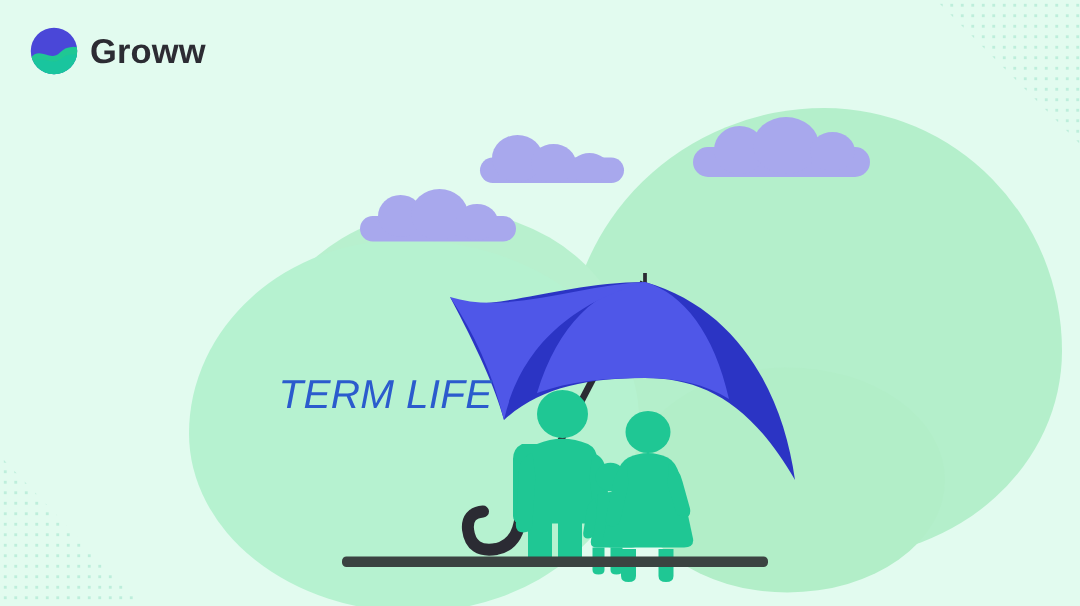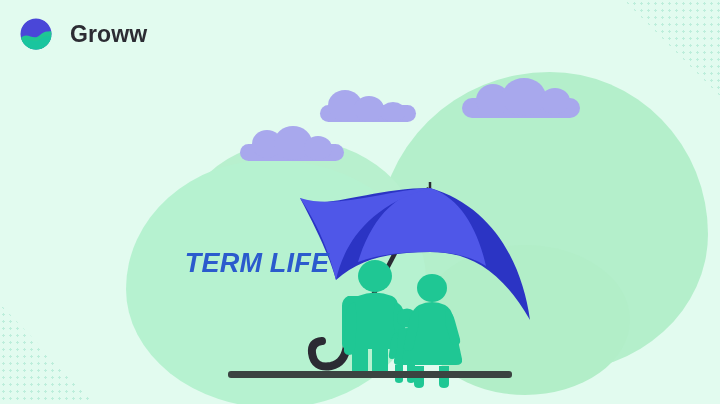--- a/index.html
+++ b/index.html
@@ -75,21 +75,21 @@
   .cloud .base {
     border-radius: 22px;
   }
 
   
   #brand {
     position: absolute;
     left: 20px; top: 18px;
     display: flex;
     align-items: center;
-    gap: 18px;
+    gap: 8px;
   }
   #brand-mark {
     width: 32px; height: 32px;
     border-radius: 50%;
     overflow: hidden;
     display: block;
   }
   #brand-name {
     font-size: 23px;
     font-weight: 700;
@@ -98,21 +98,21 @@
     line-height: 1;
   }
 
   
   #headline {
     position: absolute;
     left: 152px; top: 246px;
     width: 210px;
     color: #2b5bcd;
     font-size: 27px;
-    font-weight: 700;
+    font-weight: 400;
     font-style: italic;
     line-height: 1.32;
     text-align: center;
     letter-spacing: .2px;
   }
   #headline div { white-space: nowrap; }
 
   
   #art {
     position: absolute;

